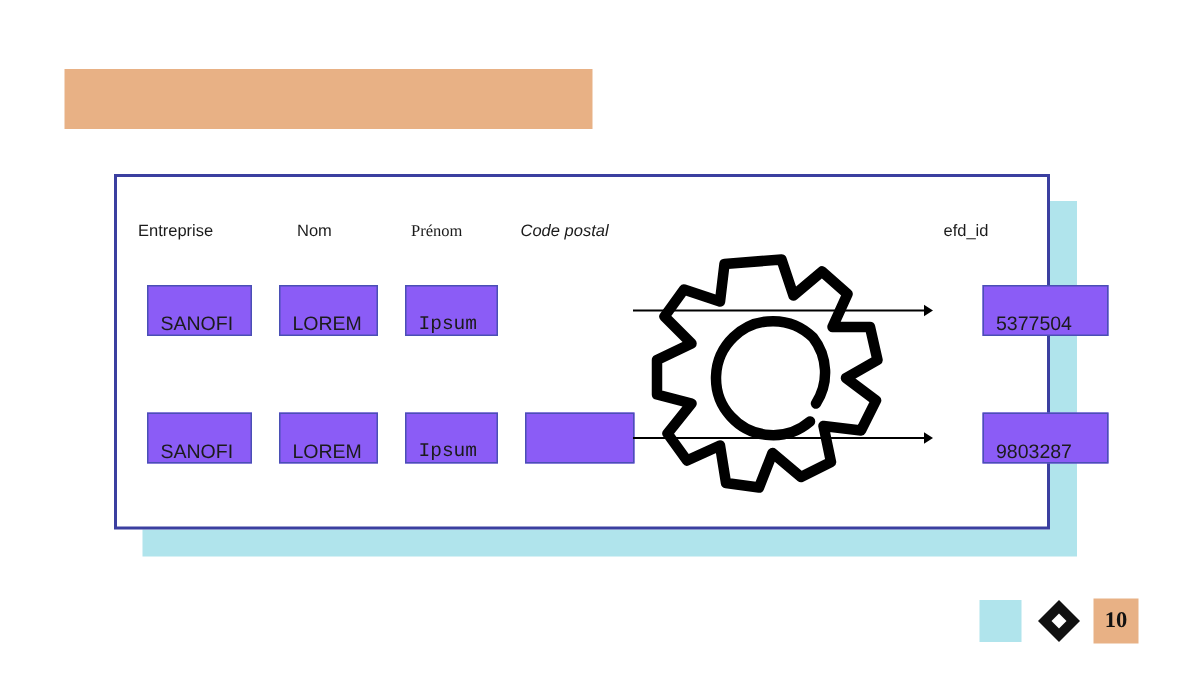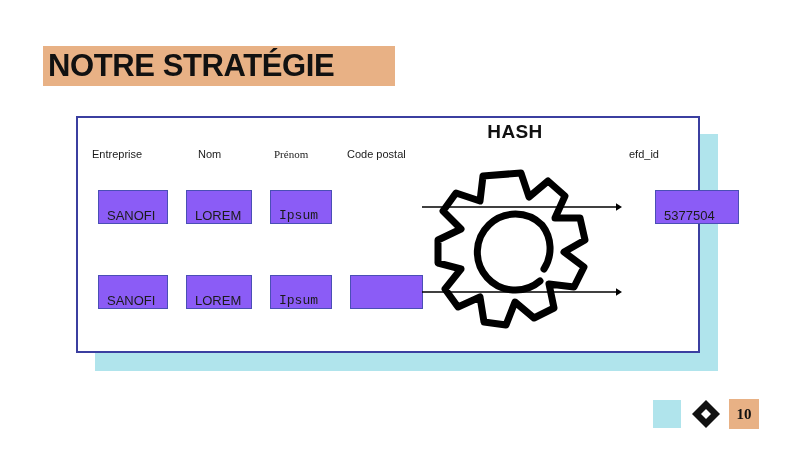--- a/index.html
+++ b/index.html
@@ -69,21 +69,21 @@
   
   .col-header {
     position: absolute;
     font-size: 11px;
     color: #1b1b1b;
     white-space: nowrap;
   }
   #hdr-entreprise { left: 92px;  top: 148px; }
   #hdr-nom        { left: 198px; top: 148px; }
   #hdr-prenom     { left: 274px; top: 148px; font-family: Liberation Serif, serif; }
-  #hdr-codepostal { left: 347px; top: 148px; }
+  #hdr-codepostal { left: 347px; top: 148px; font-style: italic; }
   #hdr-efdid      { left: 629px; top: 148px; }
 
   
   #hash-label {
     position: absolute;
     left: 455px;
     top: 121px;
     width: 120px;
     text-align: center;
     font-size: 19px;
@@ -173,32 +173,30 @@
     color: #111111;
     font-family: Liberation Serif, serif;
   }
 </style>
 </head>
 <body>
 
 <div id="slide">
 
   <div id="title-band"></div>
-  <div id="title-text">NOTRE STRATÉGIE</div>
 
   <div id="panel-shadow"></div>
   <div id="panel"></div>
 
   <div class="col-header" id="hdr-entreprise">Entreprise</div>
   <div class="col-header" id="hdr-nom">Nom</div>
   <div class="col-header" id="hdr-prenom">Prénom</div>
   <div class="col-header" id="hdr-codepostal">Code postal</div>
   <div class="col-header" id="hdr-efdid">efd_id</div>
 
-  <div id="hash-label">HASH</div>
 
   <div class="cell r1 c-entreprise">
     <span>SANOFI</span>
   </div>
   <div class="cell r1 c-nom">
     <span>LOREM</span>
   </div>
   <div class="cell r1 c-prenom">
     <span>Ipsum</span>
   </div>
@@ -210,20 +208,23 @@
     <span>SANOFI</span>
   </div>
   <div class="cell r2 c-nom">
     <span>LOREM</span>
   </div>
   <div class="cell r2 c-prenom">
     <span>Ipsum</span>
   </div>
   <div class="cell r2 c-postal">
     <span></span>
+  </div>
+  <div class="cell r2 c-efdid">
+    <span>9803287</span>
   </div>
 
   <svg id="gear" viewBox="0 0 182 172">
     <path d="M 63 13
              L 60 38
              L 36 30
              L 23 48
              L 41 66
              L 18 77
              L 18 100

